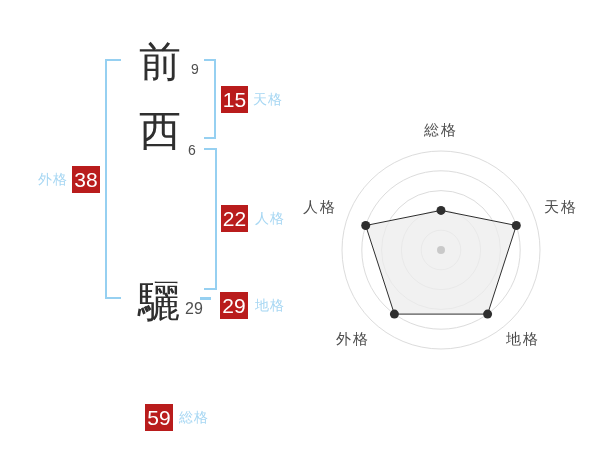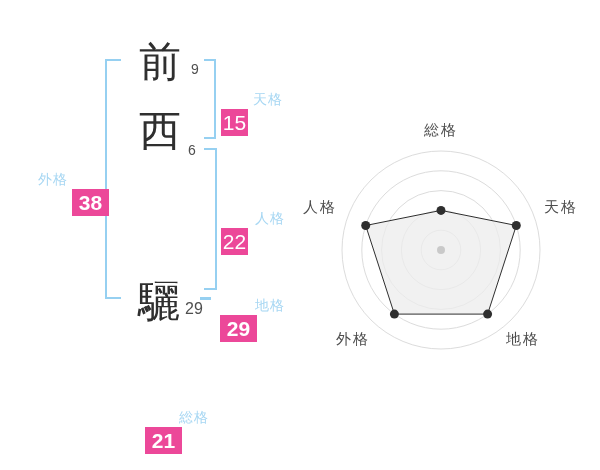--- a/index.html
+++ b/index.html
@@ -41,28 +41,27 @@
     border-bottom: 2px solid #96d0f1;
   }
   .dash {
     position: absolute;
     background: #96d0f1;
   }
   .val-box {
     position: absolute;
     width: 27px;
     height: 27px;
-    background: #ec4899;
+    background: #b91c1c;
     color: #ffffff;
     font-size: 21px;
     line-height: 27px;
     text-align: center;
-    margin-top: 23px;
   }
-  .val-box.wide { width: 37px; font-weight: bold; }
+  .val-box.wide { width: 28px; }
   .kaku-label {
     position: absolute;
     color: #a7d7f3;
     font-size: 14px;
     line-height: 27px;
     white-space: nowrap;
     letter-spacing: 1px;
   }
   
   .radar-svg { position: absolute; left: 0; top: 0; }
@@ -99,21 +98,21 @@
 
   <div class="val-box" style="left:221px; top:205px;">22</div>
   <div class="kaku-label" style="left:255px; top:205px;">人格</div>
 
   <div class="val-box wide" style="left:220px; top:292px;">29</div>
   <div class="kaku-label" style="left:255px; top:292px;">地格</div>
 
   <div class="kaku-label" style="left:38px; top:166px;">外格</div>
   <div class="val-box wide" style="left:72px; top:166px;">38</div>
 
-  <div class="val-box wide" style="left:145px; top:404px;">21</div>
+  <div class="val-box wide" style="left:145px; top:404px;">59</div>
   <div class="kaku-label" style="left:179px; top:404px;">総格</div>
 
   <svg id="radar-svg" class="radar-svg" width="600" height="470">
       <circle cx="441" cy="250" r="19.8" fill="none" stroke="#dcdcdc" stroke-width="1"></circle>
       <circle cx="441" cy="250" r="39.6" fill="none" stroke="#dcdcdc" stroke-width="1"></circle>
       <circle cx="441" cy="250" r="59.4" fill="none" stroke="#dcdcdc" stroke-width="1"></circle>
       <circle cx="441" cy="250" r="79.2" fill="none" stroke="#dcdcdc" stroke-width="1"></circle>
       <circle cx="441" cy="250" r="99.0" fill="none" stroke="#dcdcdc" stroke-width="1"></circle>
       <polygon points="441.0,210.4 516.3,225.5 487.6,314.1 394.4,314.1 365.7,225.5" fill="rgba(236,236,236,0.75)" stroke="#2e2e2e" stroke-width="1"></polygon>
       <circle cx="441" cy="250" r="4" fill="#c9c9c9"></circle>

